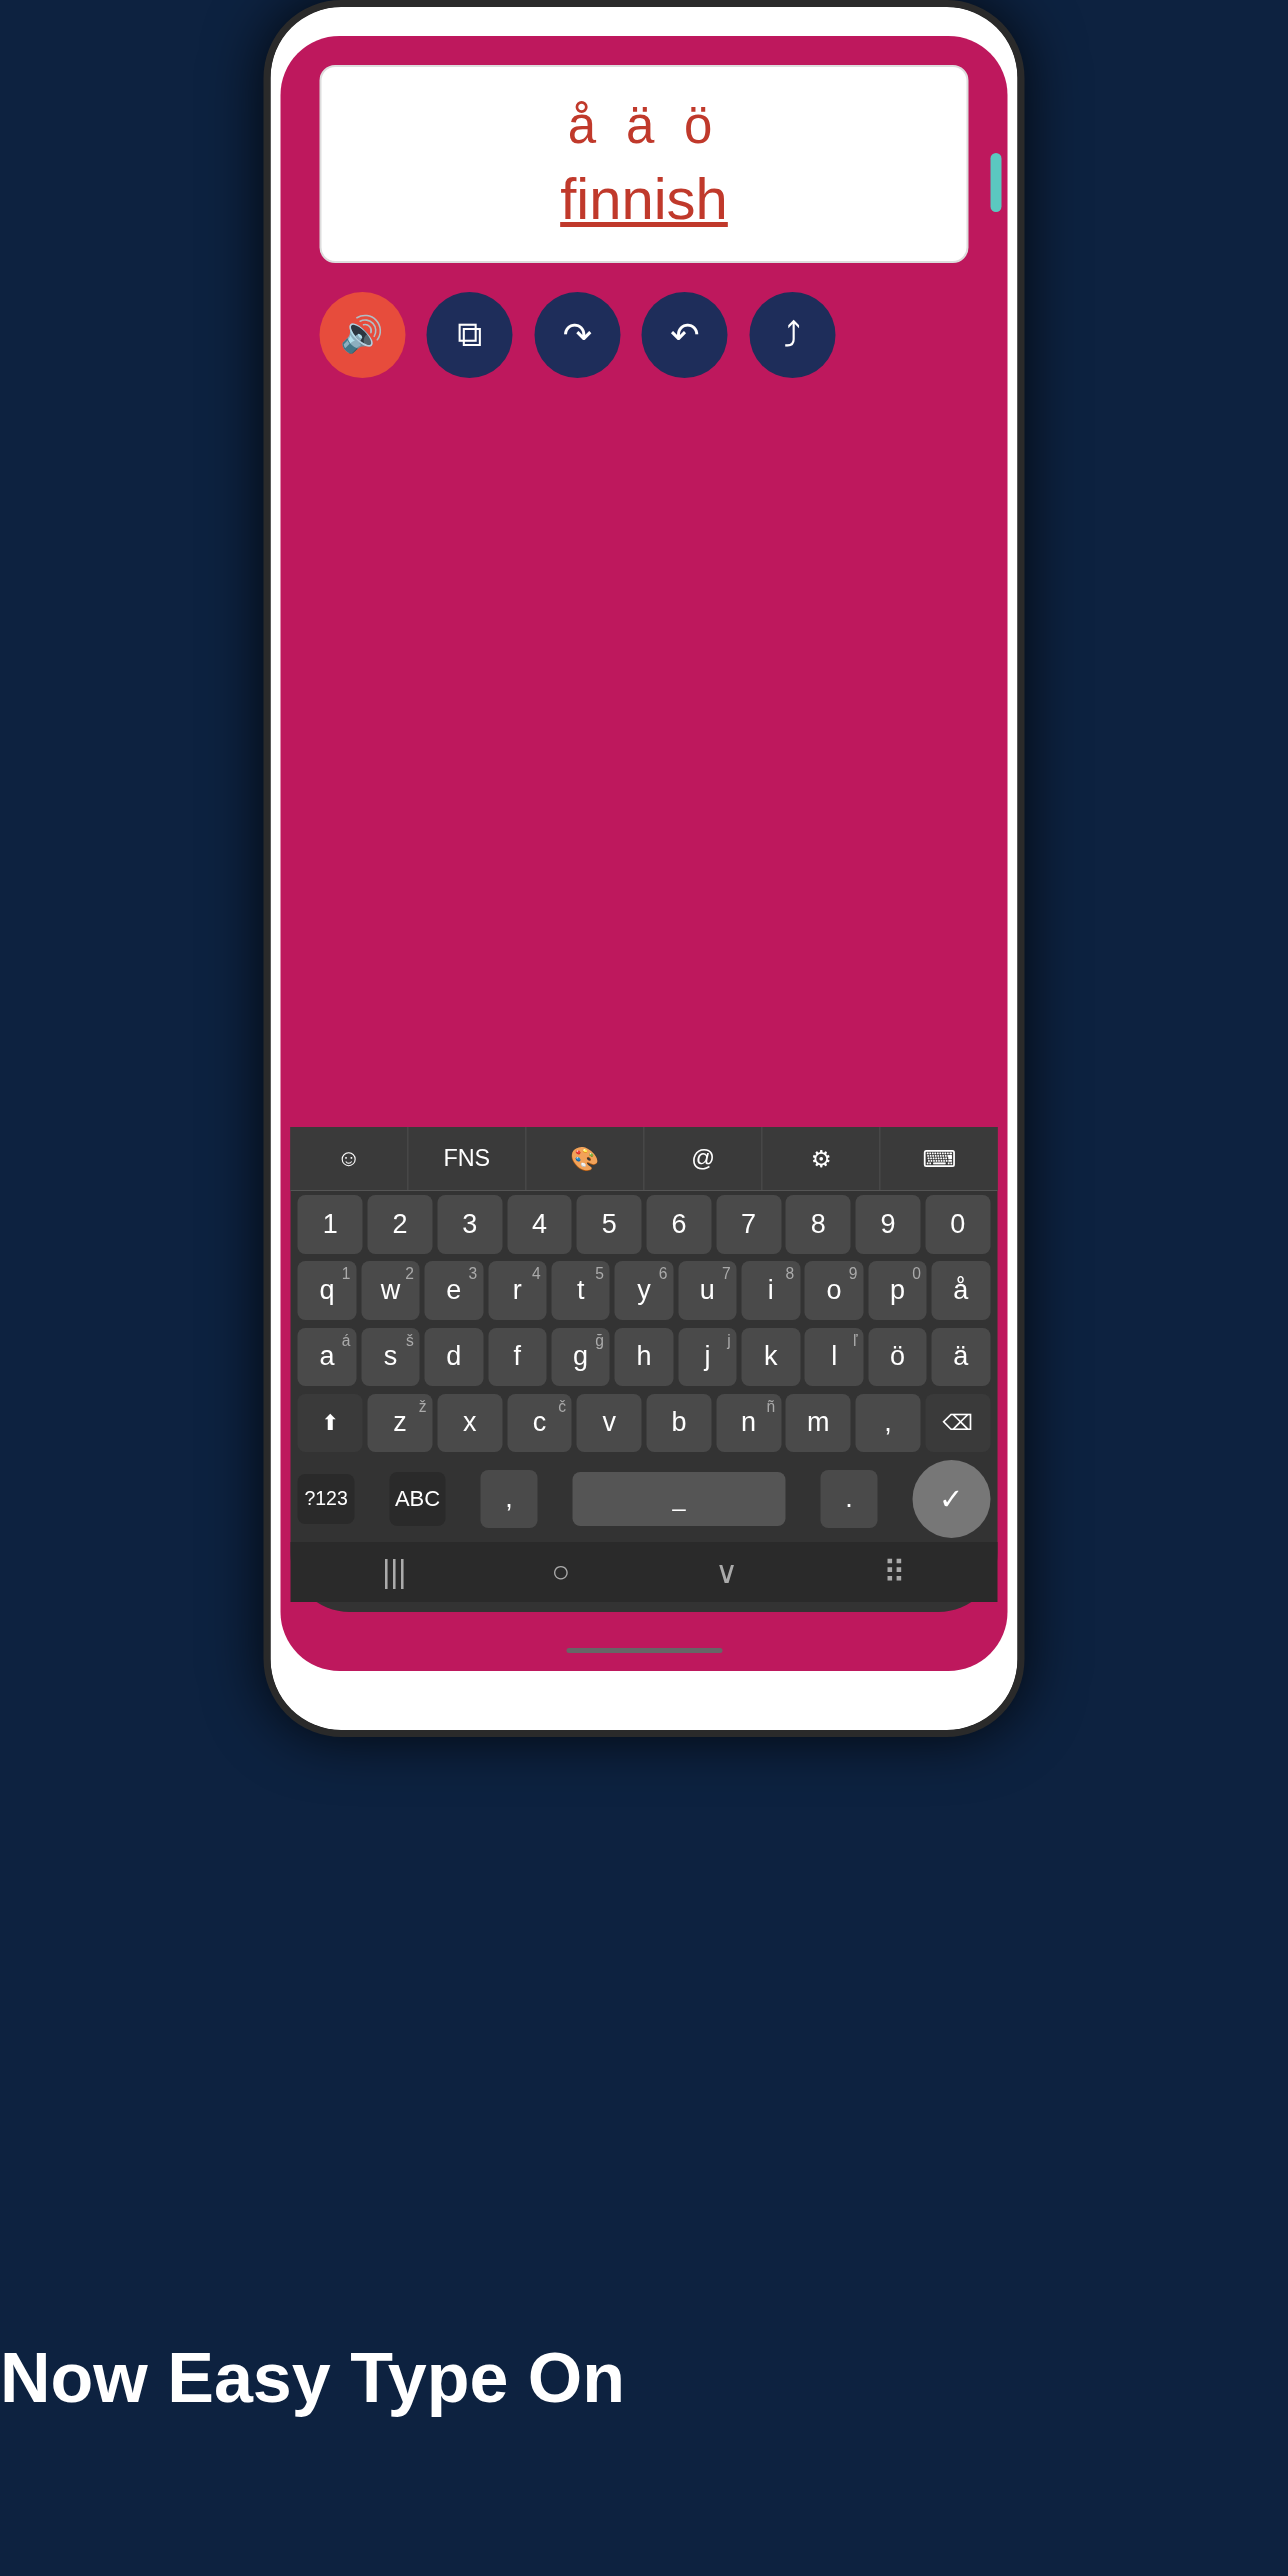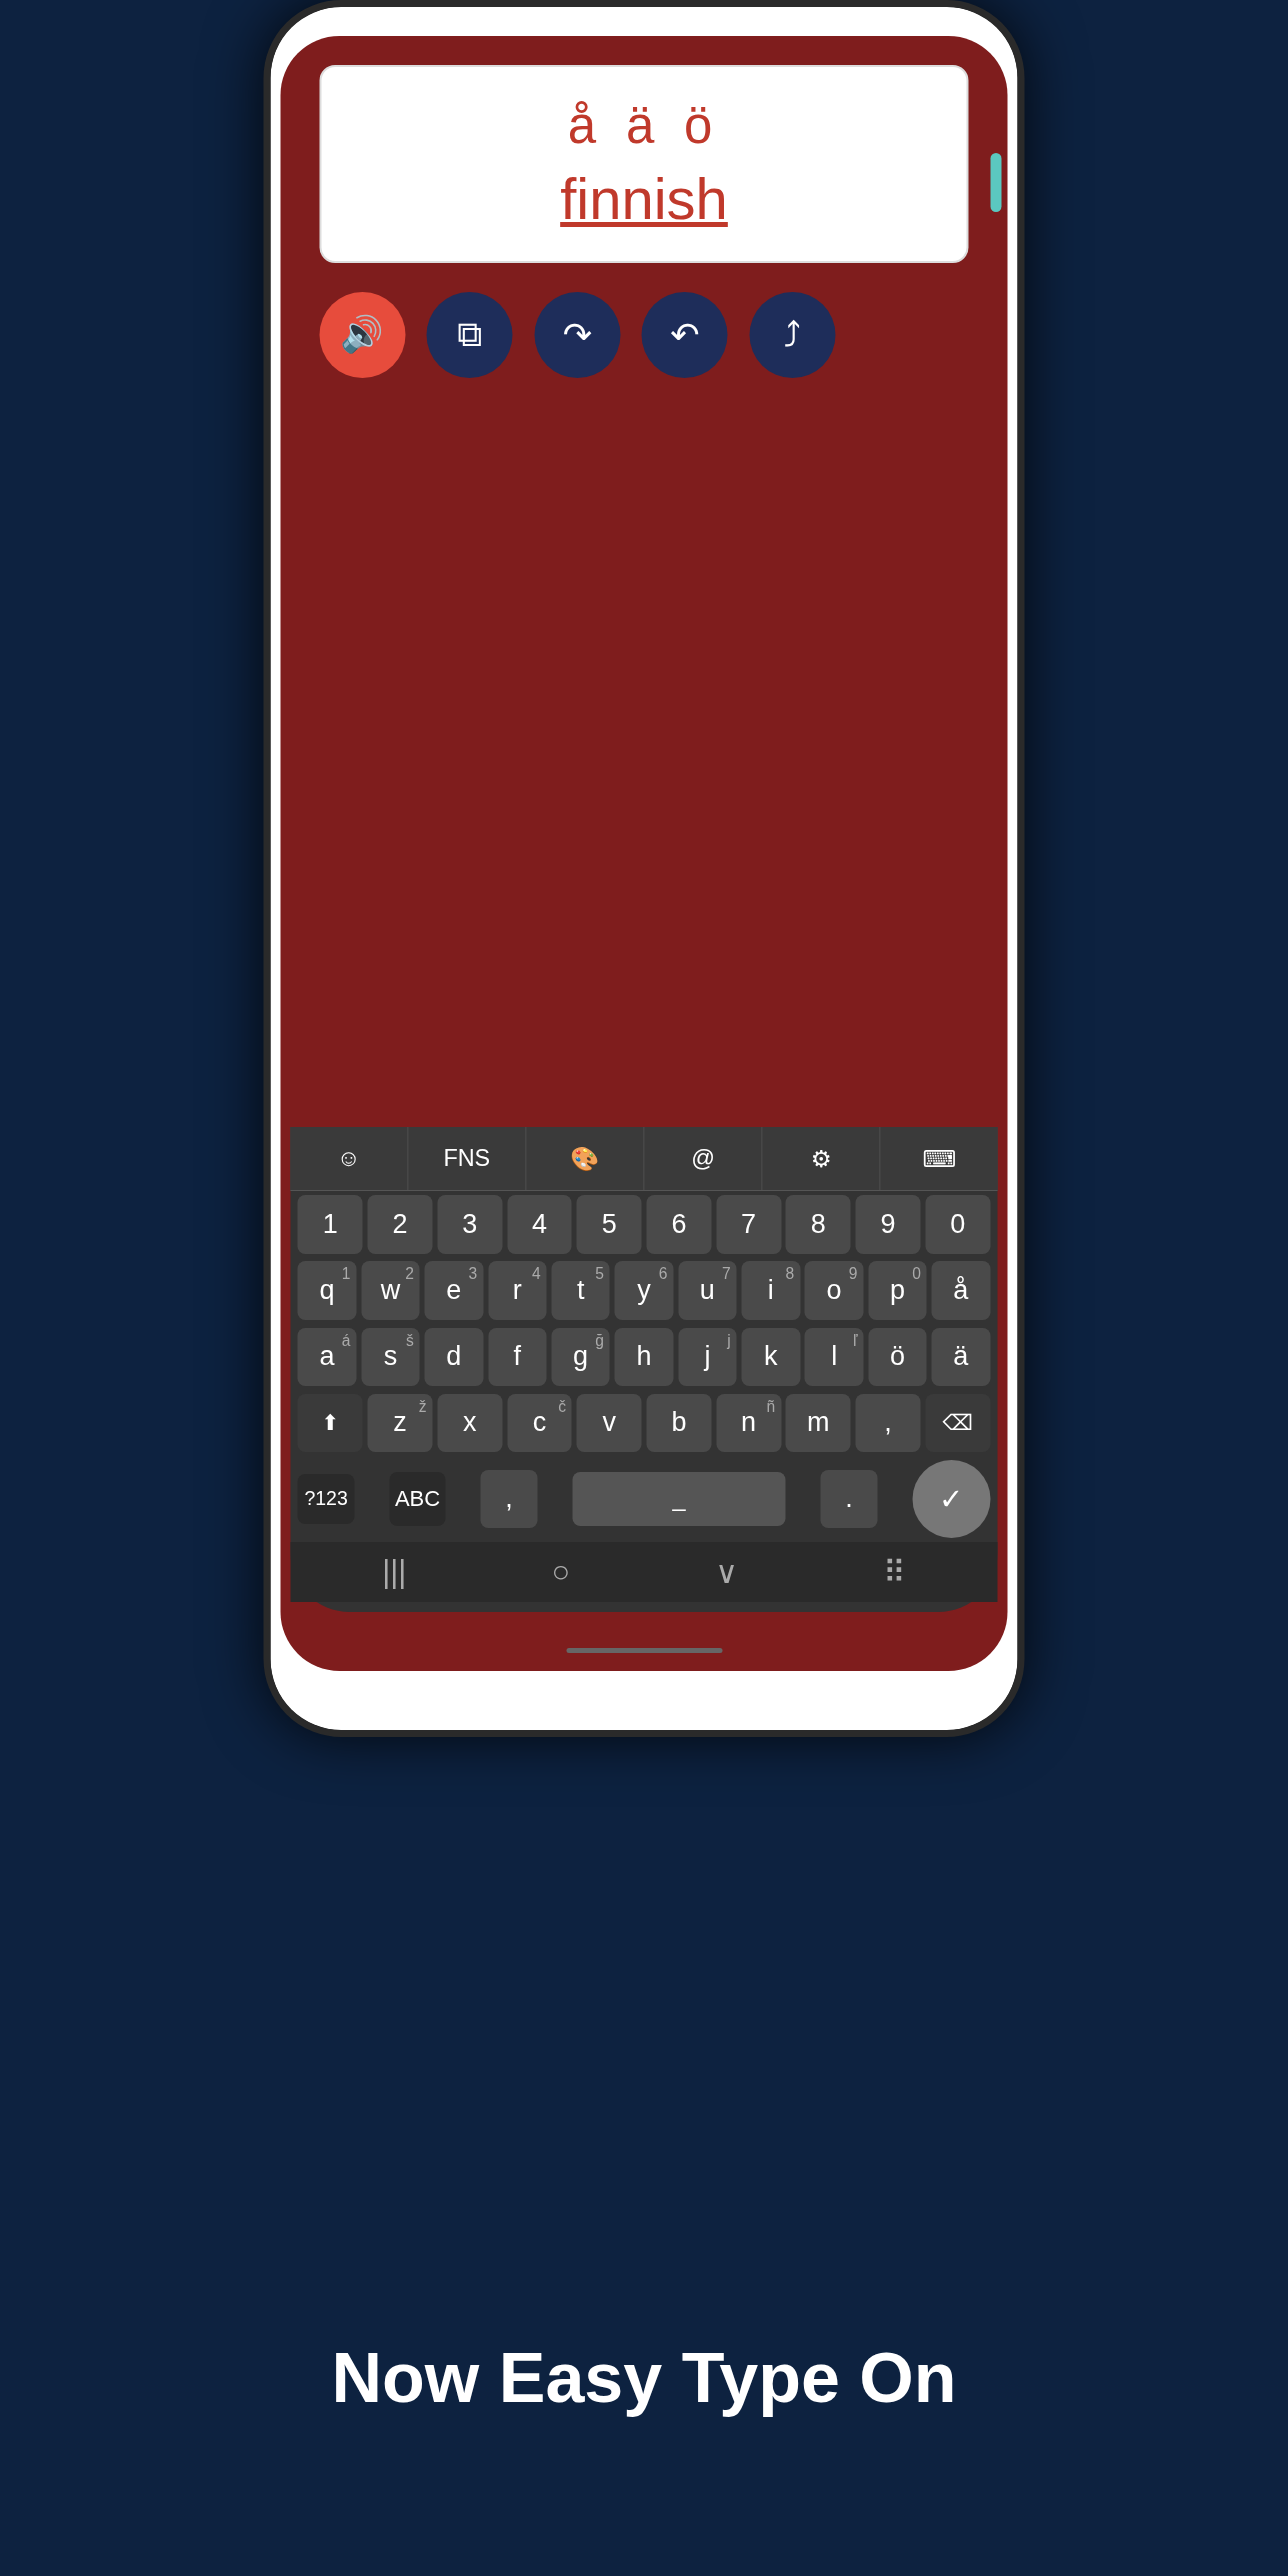--- a/index.html
+++ b/index.html
@@ -32,21 +32,21 @@
       top: 0; left: 0; right: 0; bottom: 0;
       background: #fff;
       border-radius: 70px;
       overflow: hidden;
     }
 
     
     .screen {
       position: absolute;
       top: 29px; left: 9.8px; right: 9.8px; bottom: 59px;
-      background: #7f1d1d;
+      background: #be185d;
       border-radius: 59px;
       overflow: hidden;
     }
 
     
     .translation-card {
       margin: 29px 39px 0 39px;
       background: #fff;
       border: 2px solid #ddd;
       border-radius: 15.6px;
@@ -215,21 +215,21 @@
       background: #666;
       border-radius: 2.9px;
     }
 
     
     .bottom-text {
       position: absolute;
       bottom: 156px;
       left: 0;
       right: 0;
-      text-align: center;
+      text-align: left;
       color: #fff;
     }
 
     .bottom-text h2 {
       font-size: 70px;
       font-weight: 700;
       line-height: 1.2;
     }
 
     

